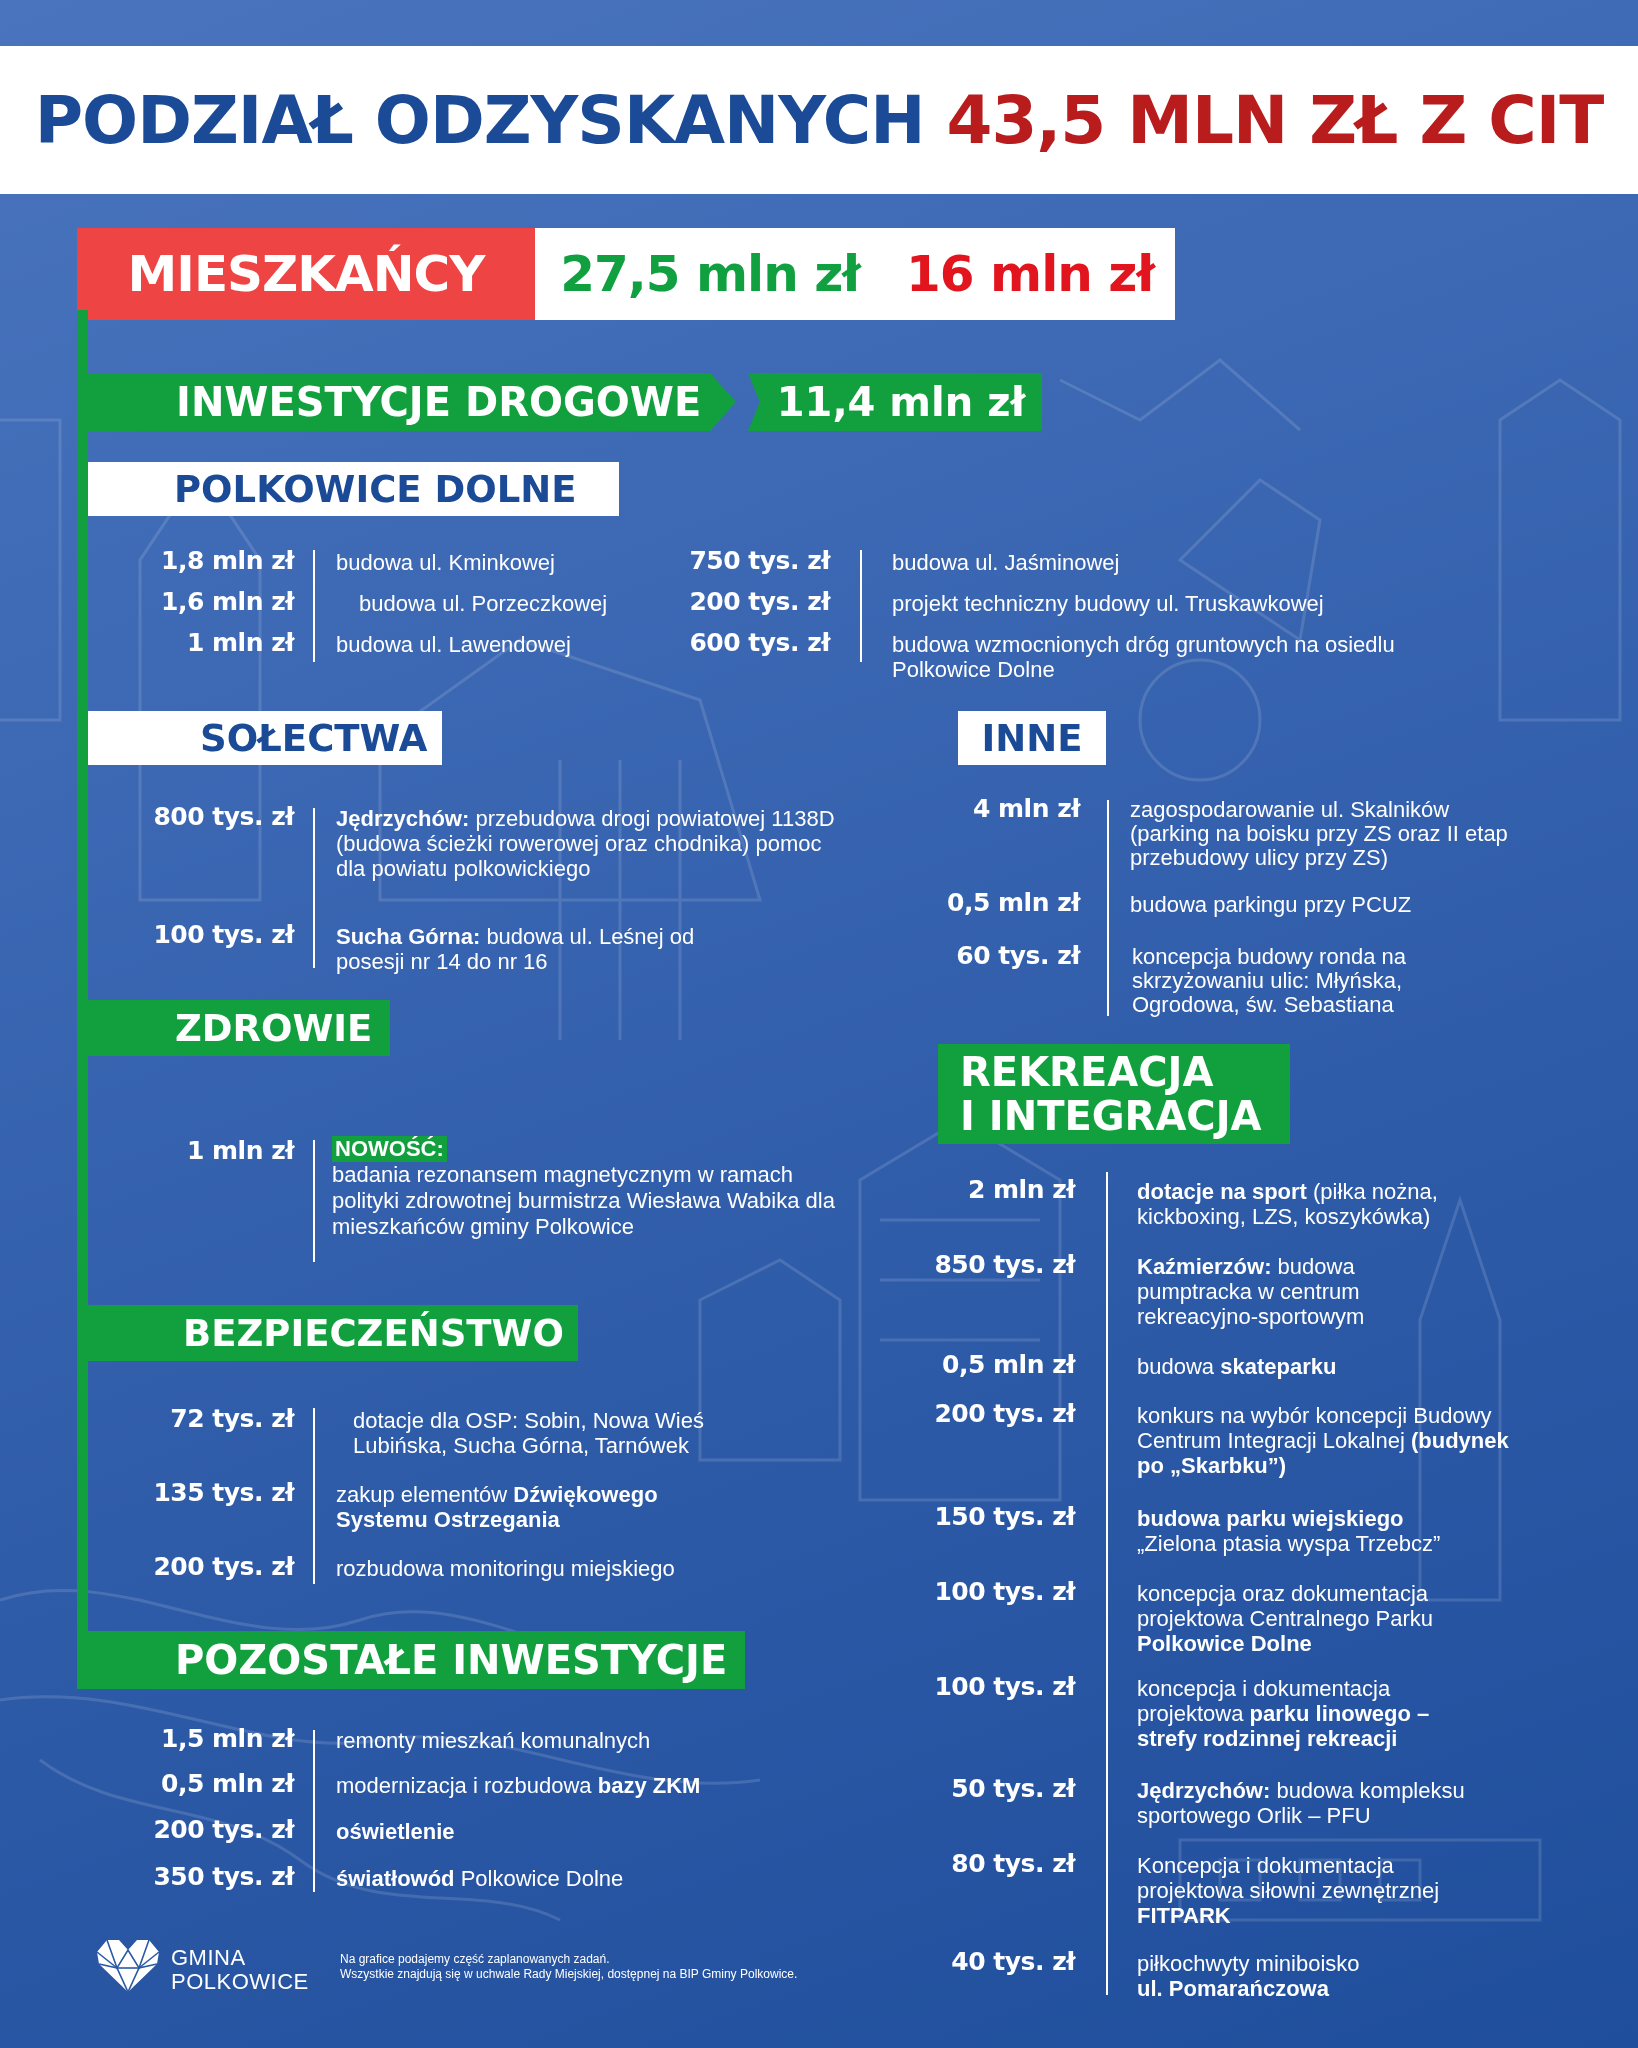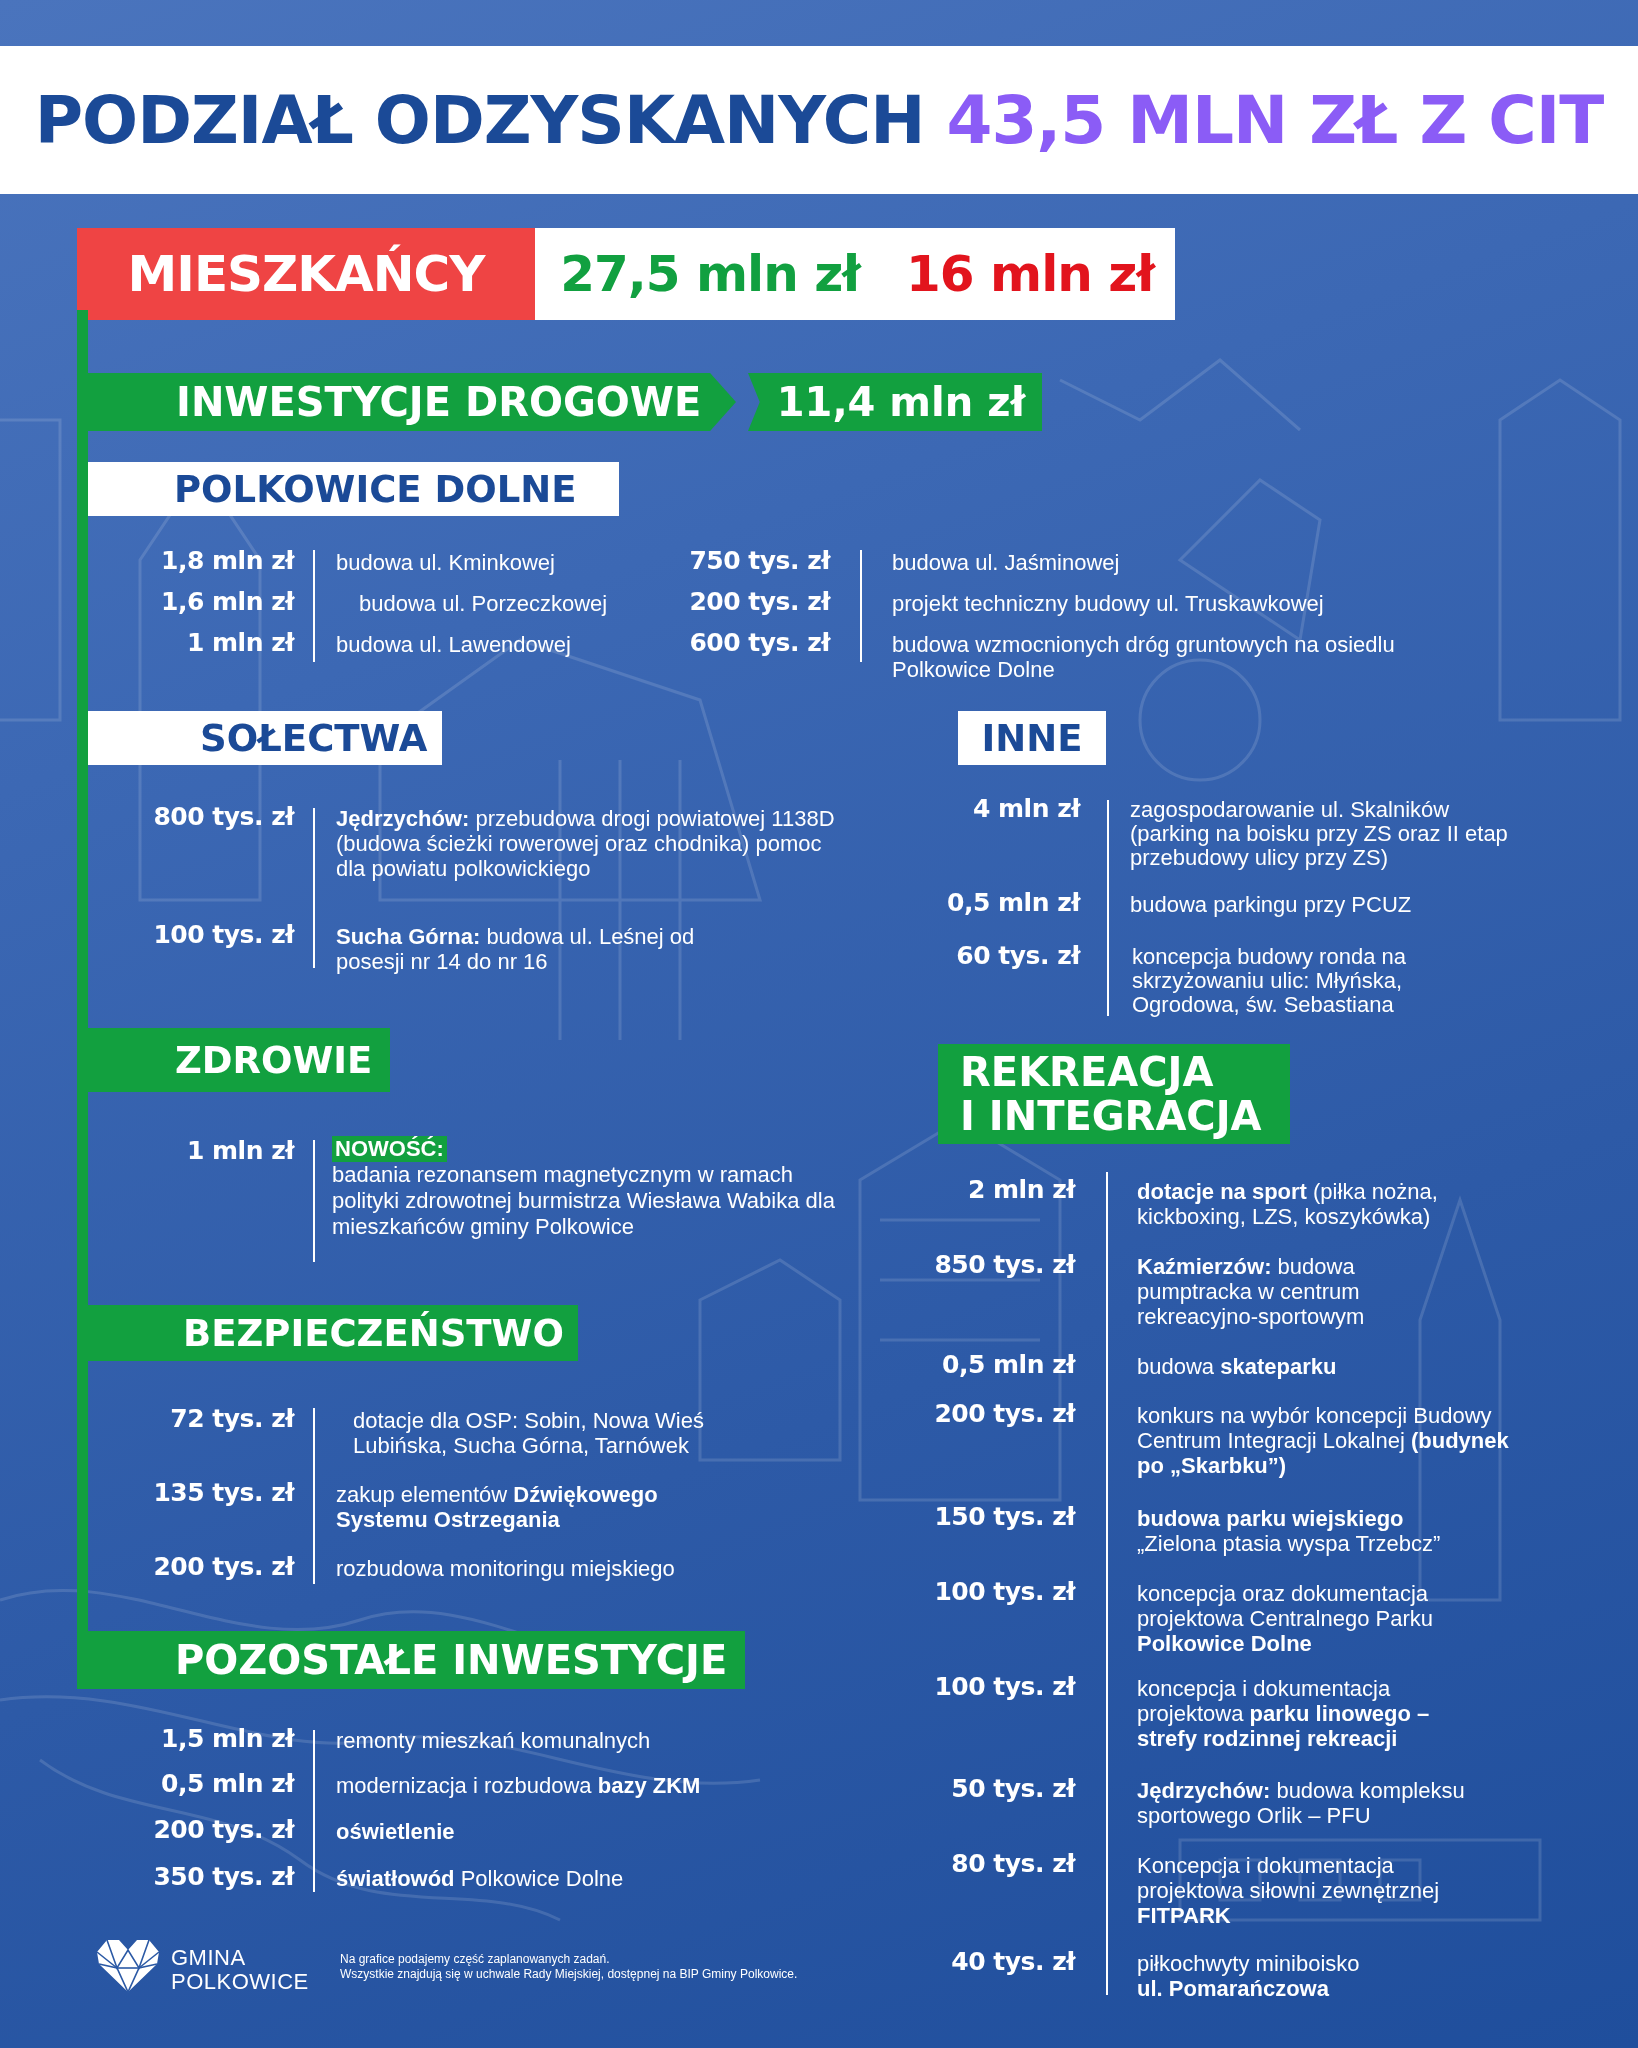--- a/index.html
+++ b/index.html
@@ -15,21 +15,21 @@
   }
   .topband { position: absolute; left: 0; top: 0; width: 1638px; height: 46px; }
   .title-bar {
     position: absolute; left: 0; top: 46px; width: 1638px; height: 148px;
     background: #ffffff; display: flex; align-items: center; justify-content: center;
   }
   .title {
     font-family: "DejaVu Sans", sans-serif; font-weight: bold; font-size: 66px;
     letter-spacing: -1px; color: #1b4a97; white-space: nowrap;
   }
-  .title .hl { color: #8b5cf6; margin-top: 25px; }
+  .title .hl { color: #b91c1c; margin-top: 25px; }
 
   
   .summary { position: absolute; left: 77px; top: 228px; height: 92px; display: flex; }
   .sum-cell { height: 92px; display: flex; align-items: center; justify-content: center; }
   .sum-res { width: 458px; background: #ef4444; }
   .sum-res span { font-family: "DejaVu Sans", sans-serif; font-weight: bold; font-size: 50px; color: #fff; letter-spacing: -1px;}
   .sum-amt1 { width: 350px; background: #fff; }
   .sum-amt1 span { font-family: "DejaVu Sans", sans-serif; font-weight: bold; font-size: 50px; color: #11a040; letter-spacing: -1px;}
   .sum-debt { width: 400px; background: #e2141d; gap: 20px; }
   .sum-debt .big { font-family: "DejaVu Sans", sans-serif; font-weight: bold; font-size: 50px; color: #fff; letter-spacing: -1px;}
@@ -178,21 +178,21 @@
 </div>
 <div class="row" style="left:900px;top:888px;">
   <div class="amt" style="width:180px">0,5 mln zł</div>
   <div class="desc" style="margin-left:50px;margin-top:4px;">budowa parkingu przy PCUZ</div>
 </div>
 <div class="row" style="left:900px;top:941px;">
   <div class="amt" style="width:180px">60 tys. zł</div>
   <div class="desc" style="margin-left:52px;margin-top:4px;width:330px;line-height:24px;">koncepcja budowy ronda na skrzyżowaniu ulic: Młyńska, Ogrodowa, św. Sebastiana</div>
 </div>
 
-<div class="sec-green" style="left:88px;top:1028px;width:302px;height:64px;font-size:37px;padding-left:87px;">
+<div class="sec-green" style="left:88px;top:1000px;width:302px;height:56px;font-size:37px;padding-left:87px;">
   <span>ZDROWIE</span>
 </div>
 <div class="vline" style="left:313px;top:1140px;height:122px;"></div>
 <div class="row" style="left:100px;top:1136px;">
   <div class="amt" style="width:194px">1 mln zł</div>
   <div class="desc" style="margin-left:38px;margin-top:0;width:520px;line-height:26px;">
     <span class="nowosc">NOWOŚĆ:</span><br>
     <span>badania rezonansem magnetycznym w ramach polityki zdrowotnej burmistrza Wiesława Wabika dla mieszkańców gminy Polkowice</span>
   </div>
 </div>

